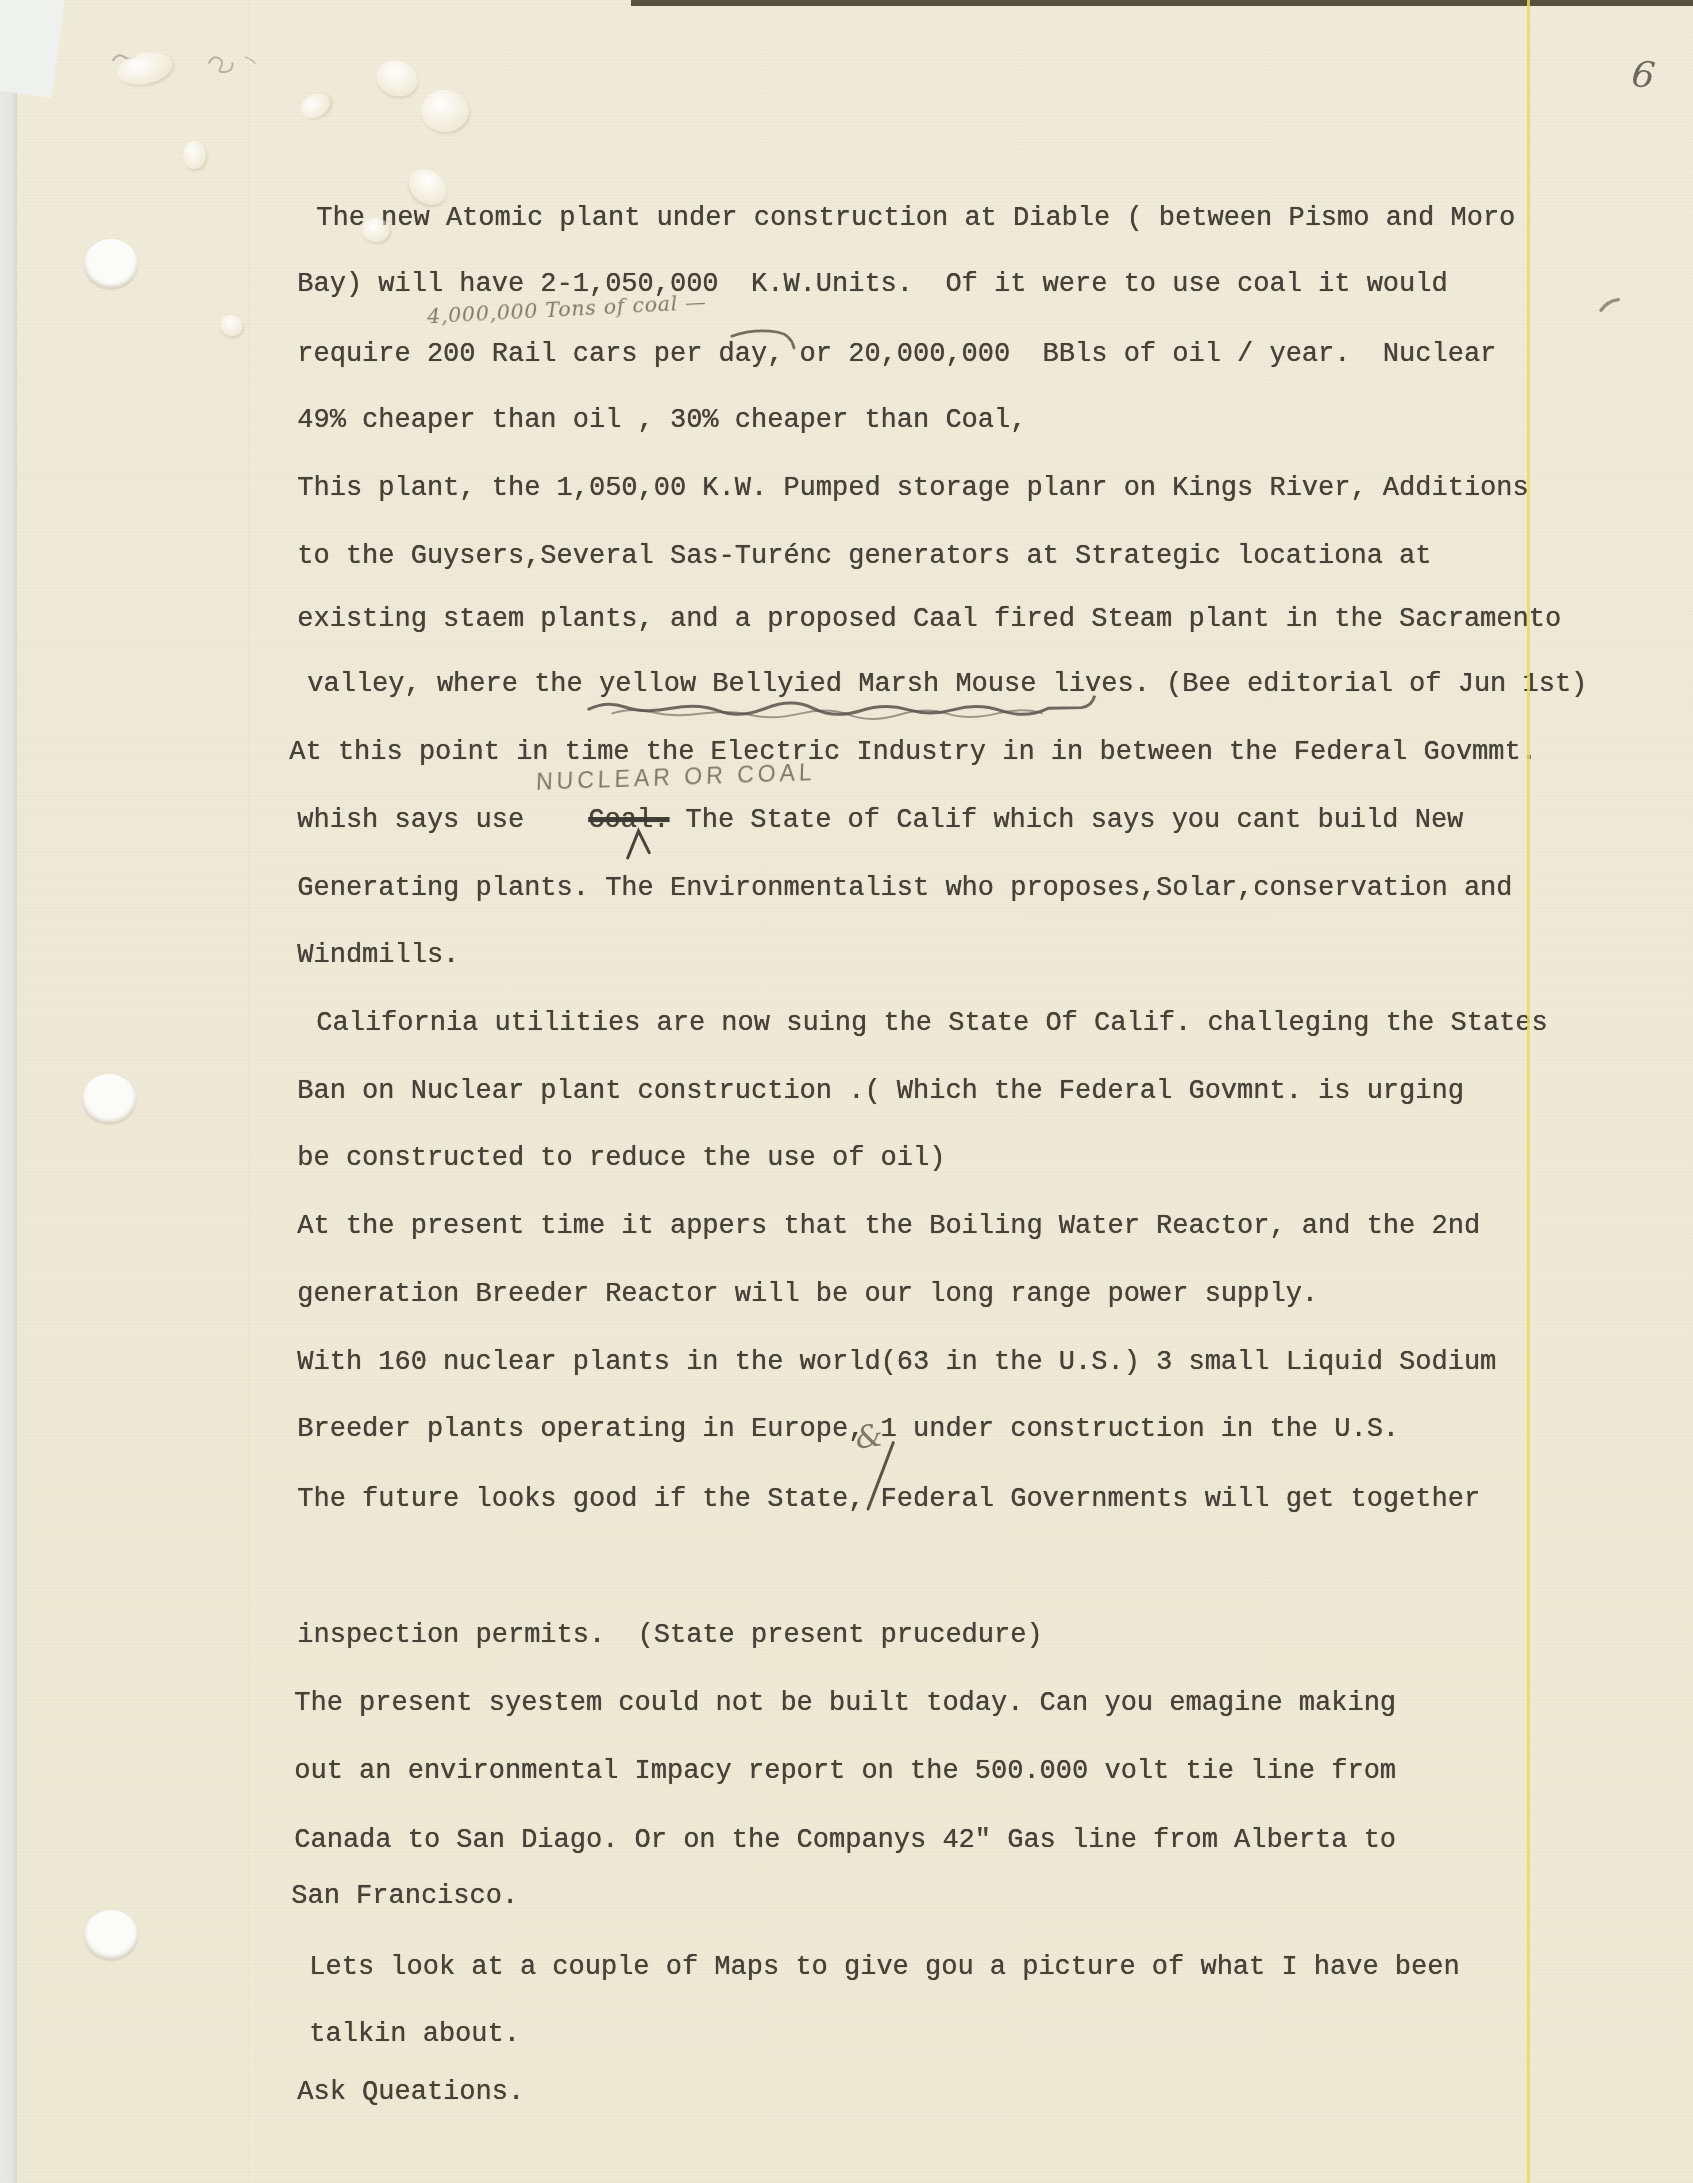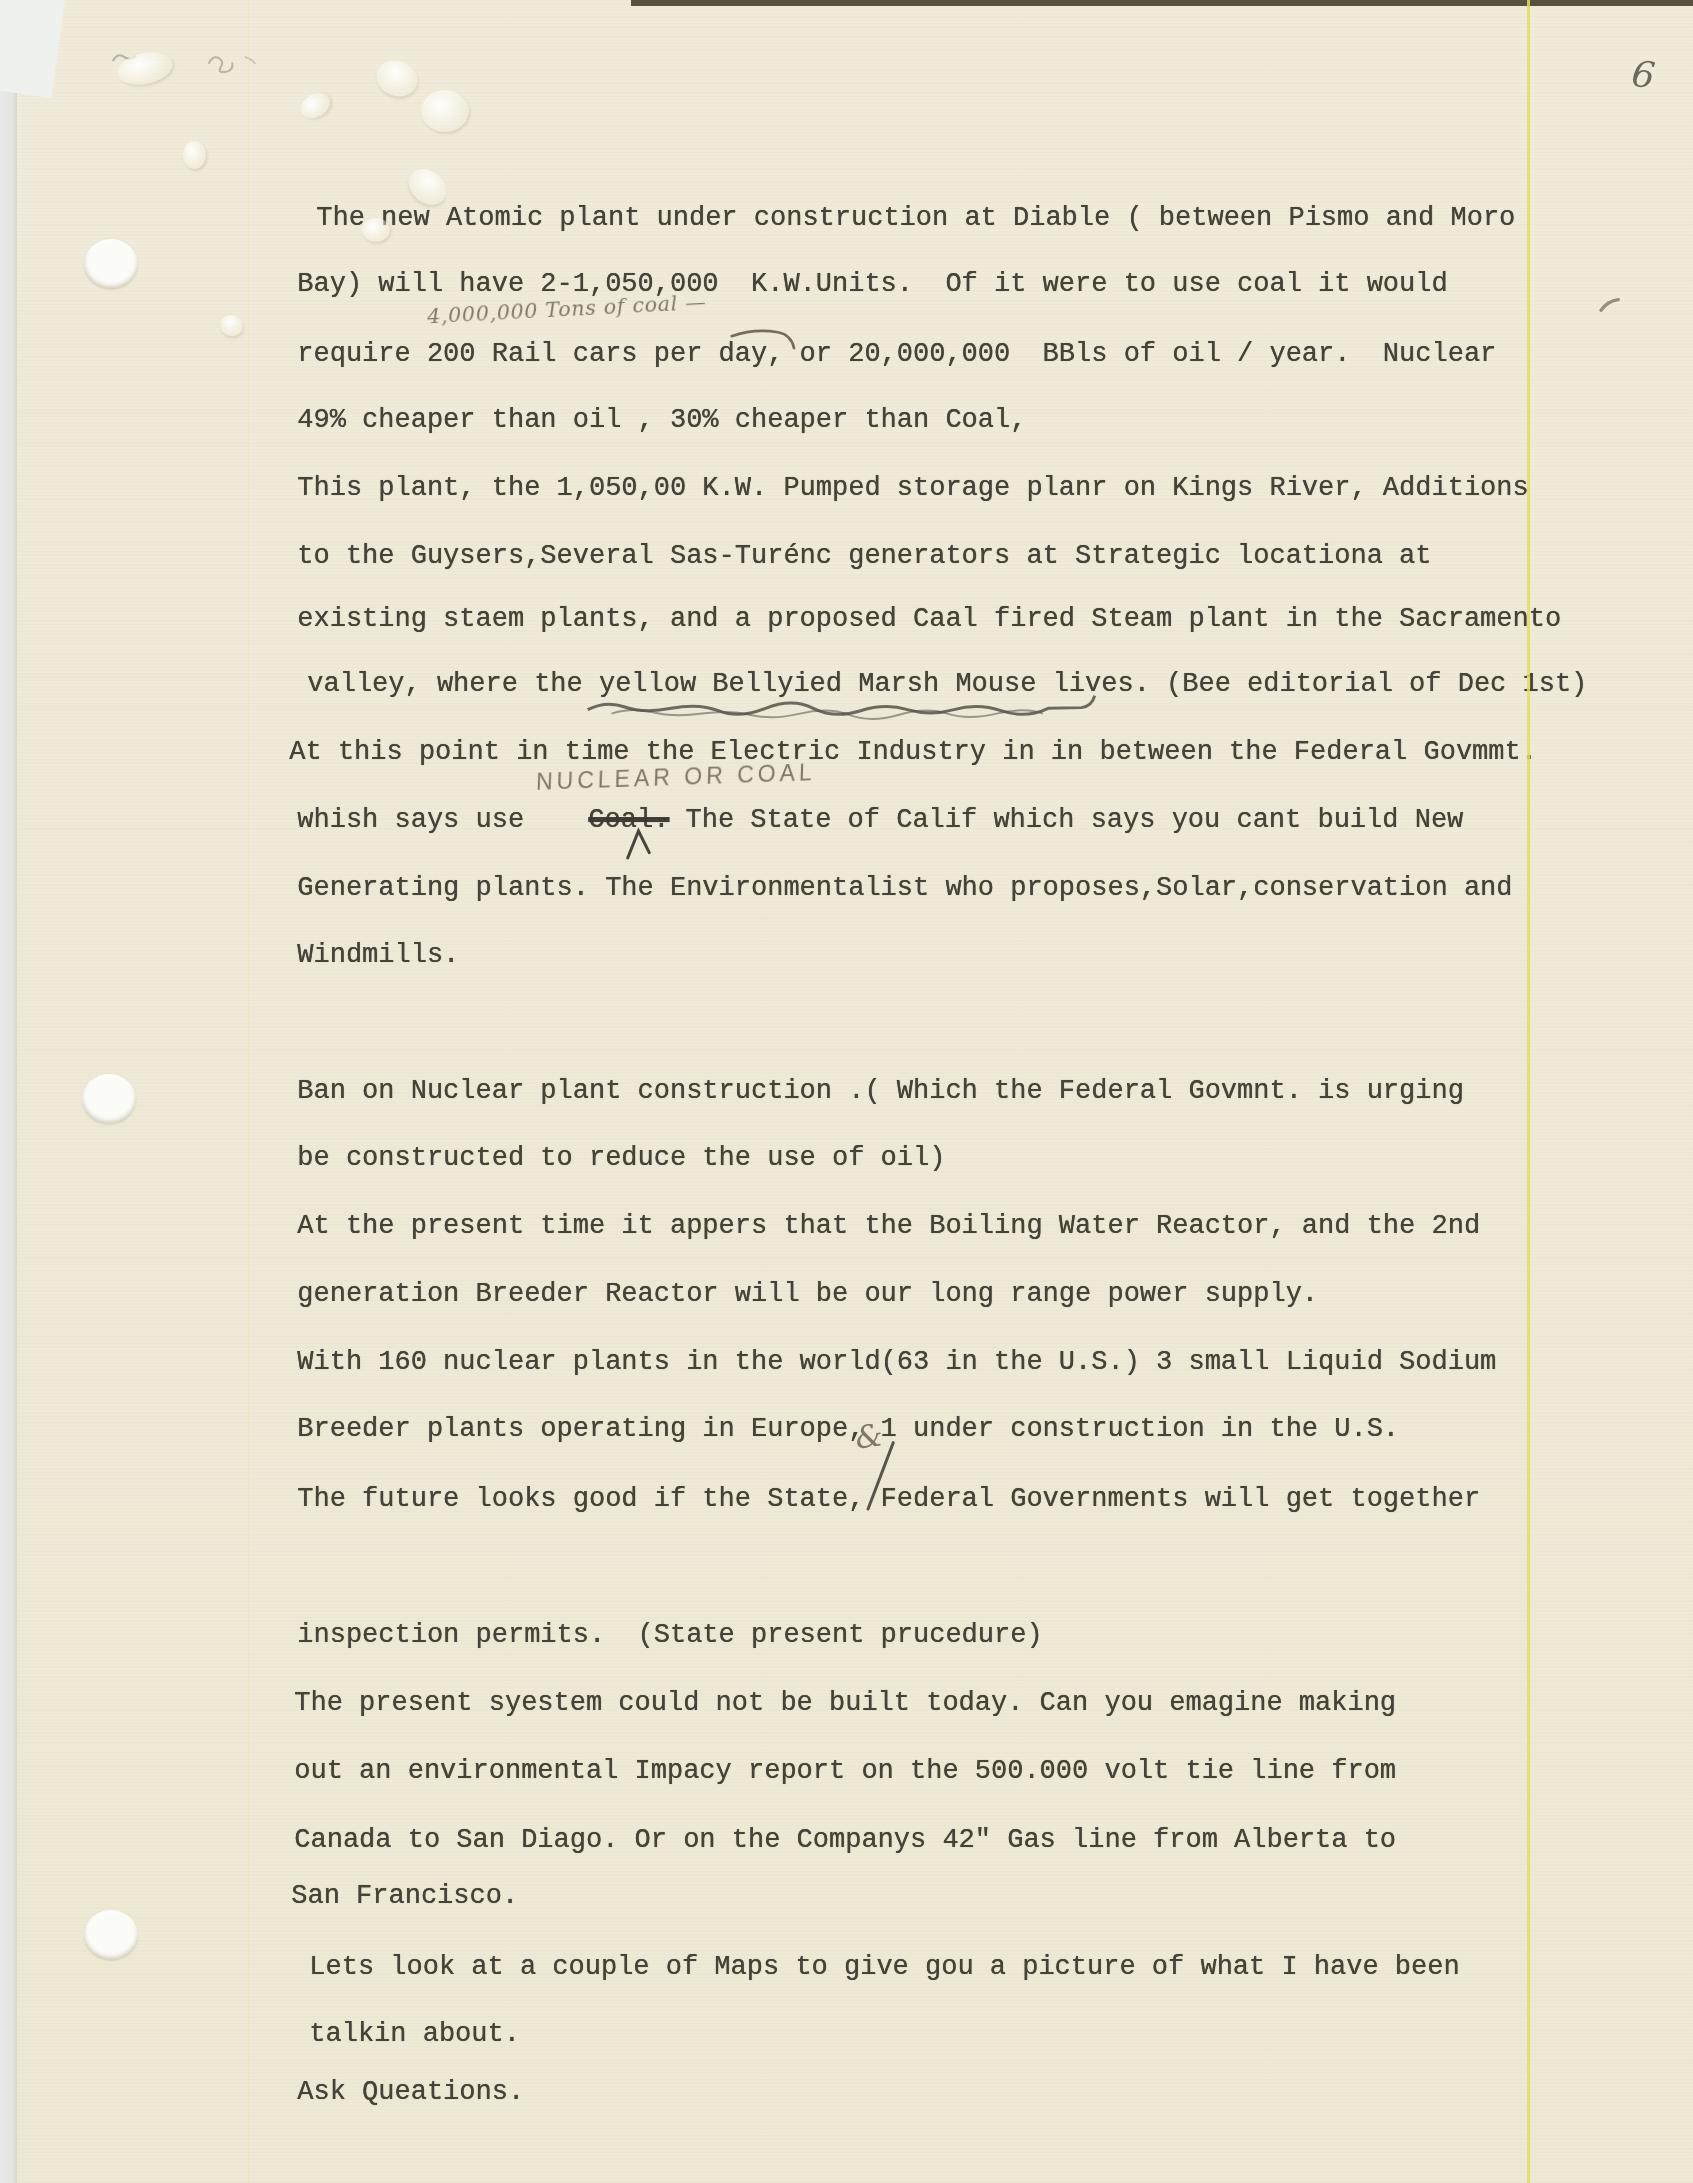--- a/index.html
+++ b/index.html
@@ -55,28 +55,29 @@
 <div class="paper">
 
   <div class="typed-line" style="left:299px;top:203px">The new Atomic plant under construction at Diable ( between Pismo and Moro</div>
   <div class="typed-line" style="left:280px;top:269px">Bay) will have 2-1,050,000  K.W.Units.  Of it were to use coal it would</div>
   <div class="typed-line" style="left:280px;top:339px">require 200 Rail cars per day, or 20,000,000  BBls of oil / year.  Nuclear</div>
   <div class="typed-line" style="left:280px;top:405px">49% cheaper than oil , 30% cheaper than Coal,</div>
   <div class="typed-line" style="left:280px;top:473px">This plant, the 1,050,00 K.W. Pumped storage planr on Kings River, Additions</div>
   <div class="typed-line" style="left:280px;top:541px">to the Guysers,Several Sas-Turénc generators at Strategic locationa at</div>
   <div class="typed-line" style="left:280px;top:604px">existing staem plants, and a proposed Caal fired Steam plant in the Sacramento</div>
 
-  <div class="typed-line" style="left:290px;top:669px"><span>valley, where the </span><span>yellow Bellyied Marsh Mouse lives.</span><span> (Bee editorial of Dec 1st)</span></div>
+  <div class="typed-line" style="left:290px;top:669px"><span>valley, where the </span><span>yellow Bellyied Marsh Mouse lives.</span><span> (Bee editorial of Jun 1st)</span></div>
 
   <div class="typed-line" style="left:272px;top:737px">At this point in time the Electric Industry in in between the Federal Govmmt.</div>
 
   <div class="typed-line" style="left:280px;top:805px"><span>whish says use </span><span class="struck">Coal.</span><span> The State of Calif which says you cant build New</span></div>
 
   <div class="typed-line" style="left:280px;top:873px">Generating plants. The Environmentalist who proposes,Solar,conservation and</div>
   <div class="typed-line" style="left:280px;top:940px">Windmills.</div>
+  <div class="typed-line" style="left:299px;top:1008px">California utilities are now suing the State Of Calif. challeging the States</div>
   <div class="typed-line" style="left:280px;top:1076px">Ban on Nuclear plant construction .( Which the Federal Govmnt. is urging</div>
   <div class="typed-line" style="left:280px;top:1143px">be constructed to reduce the use of oil)</div>
   <div class="typed-line" style="left:280px;top:1211px">At the present time it appers that the Boiling Water Reactor, and the 2nd</div>
   <div class="typed-line" style="left:280px;top:1279px">generation Breeder Reactor will be our long range power supply.</div>
   <div class="typed-line" style="left:280px;top:1347px">With 160 nuclear plants in the world(63 in the U.S.) 3 small Liquid Sodium</div>
   <div class="typed-line" style="left:280px;top:1414px">Breeder plants operating in Europe, 1 under construction in the U.S.</div>
   <div class="typed-line" style="left:280px;top:1484px">The future looks good if the State, Federal Governments will get together</div>
   <div class="typed-line" style="left:280px;top:1620px">inspection permits.  (State present prucedure)</div>
   <div class="typed-line" style="left:277px;top:1688px">The present syestem could not be built today. Can you emagine making</div>
   <div class="typed-line" style="left:277px;top:1756px">out an environmental Impacy report on the 500.000 volt tie line from</div>

